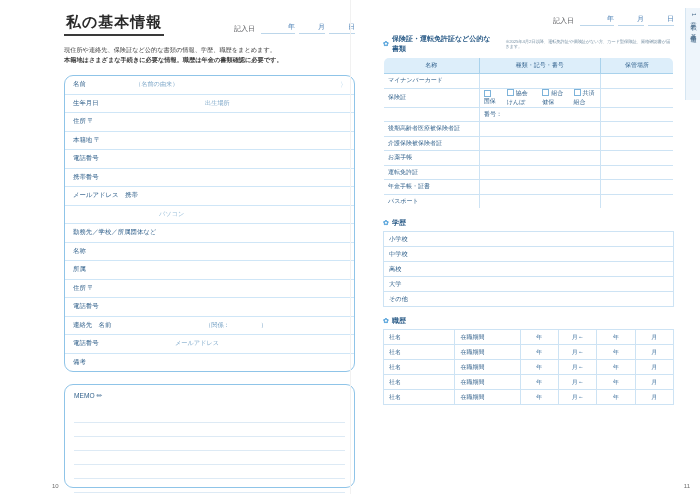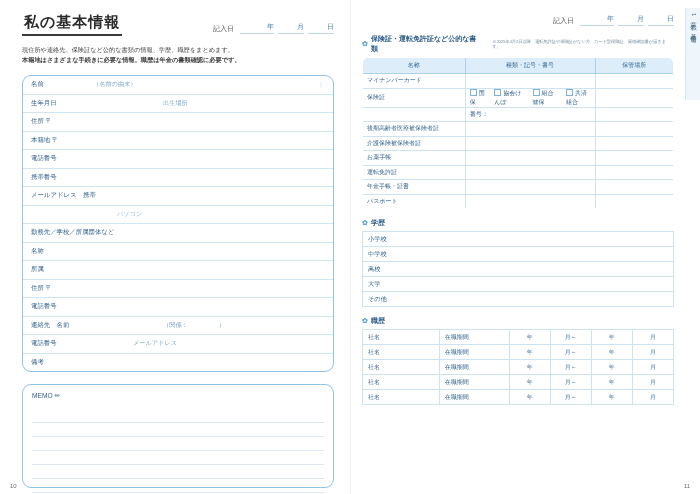--- a/index.html
+++ b/index.html
@@ -12,20 +12,21 @@
     height: 494px;
     font-family: "Liberation Sans", sans-serif;
     color: #333;
     position: relative;
     overflow: hidden;
   }
   .page {
     position: absolute;
     inset: 0;
     display: flex;
+    padding-left: 42px;
   }
   .left-page, .right-page {
     position: relative;
     box-sizing: border-box;
   }
   .left-page {
     width: 350px;
     padding: 14px 16px 0 22px;
   }
   .right-page {

